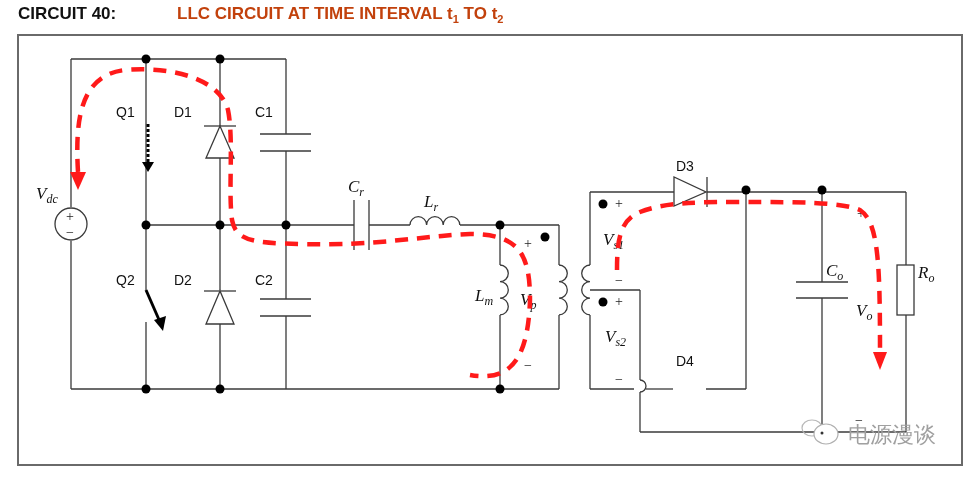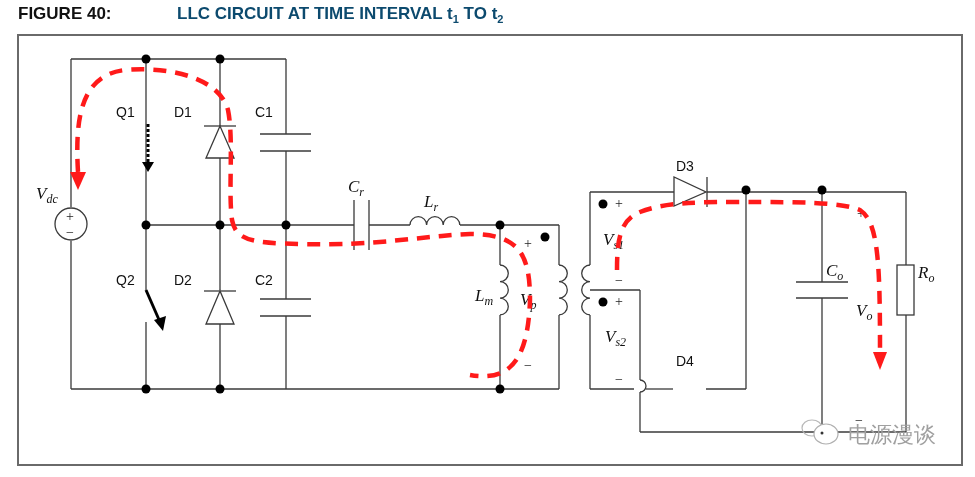--- a/index.html
+++ b/index.html
@@ -1,35 +1,35 @@
 <!DOCTYPE html>
 <html><head>
 <meta charset="utf-8">
 <style>
   html, body { margin: 0; padding: 0; background: #ffffff; }
   body { width: 975px; height: 477px; position: relative; overflow: hidden; font-family: "Liberation Sans", sans-serif; }
   .fig-label { position: absolute; left: 18px; top: 4px; font-weight: bold; font-size: 17px; color: #111; }
-  .fig-title { position: absolute; left: 177px; top: 4px; font-weight: bold; font-size: 17px; color: #0c4a6e; }
+  .fig-title { position: absolute; left: 177px; top: 4px; font-weight: bold; font-size: 17px; color: #c2410c; }
   .fig-title sub { font-size: 11px; vertical-align: -4px; }
   svg { position: absolute; left: 0; top: 0; }
   .wire { stroke: #3a3a3a; stroke-width: 1.3; fill: none; }
   .frame { stroke: #6a6a6a; stroke-width: 2; fill: none; }
   .dot { fill: #000; }
   .lbl { font-family: "Liberation Sans", sans-serif; font-size: 14px; fill: #111; }
   .ital { font-family: "Liberation Serif", serif; font-style: italic; font-size: 17px; fill: #111; }
   .ital-sub { font-size: 12px; }
   .pm { font-family: "Liberation Serif", serif; font-size: 14px; fill: #222; }
   .path-red { stroke: #ff1a1a; stroke-width: 4.5; fill: none; stroke-dasharray: 13 9; }
   .arrow-red { fill: #ff1a1a; }
   .watermark { font-family: "DejaVu Sans", sans-serif; font-size: 22px; fill: #a0a0a0; }
 </style>
 </head>
 <body>
 
-<div class="fig-label">FIGURE 40:</div>
+<div class="fig-label">CIRCUIT 40:</div>
 <div class="fig-title"><span>LLC CIRCUIT AT TIME INTERVAL t</span><sub>1</sub><span> TO t</span><sub>2</sub></div>
 
 <svg width="975" height="477" viewBox="0 0 975 477">
 
   <rect class="frame" x="18" y="35" width="944" height="430"></rect>
 
   <g>
 
     <line class="wire" x1="71" y1="59" x2="286" y2="59"></line>
 

